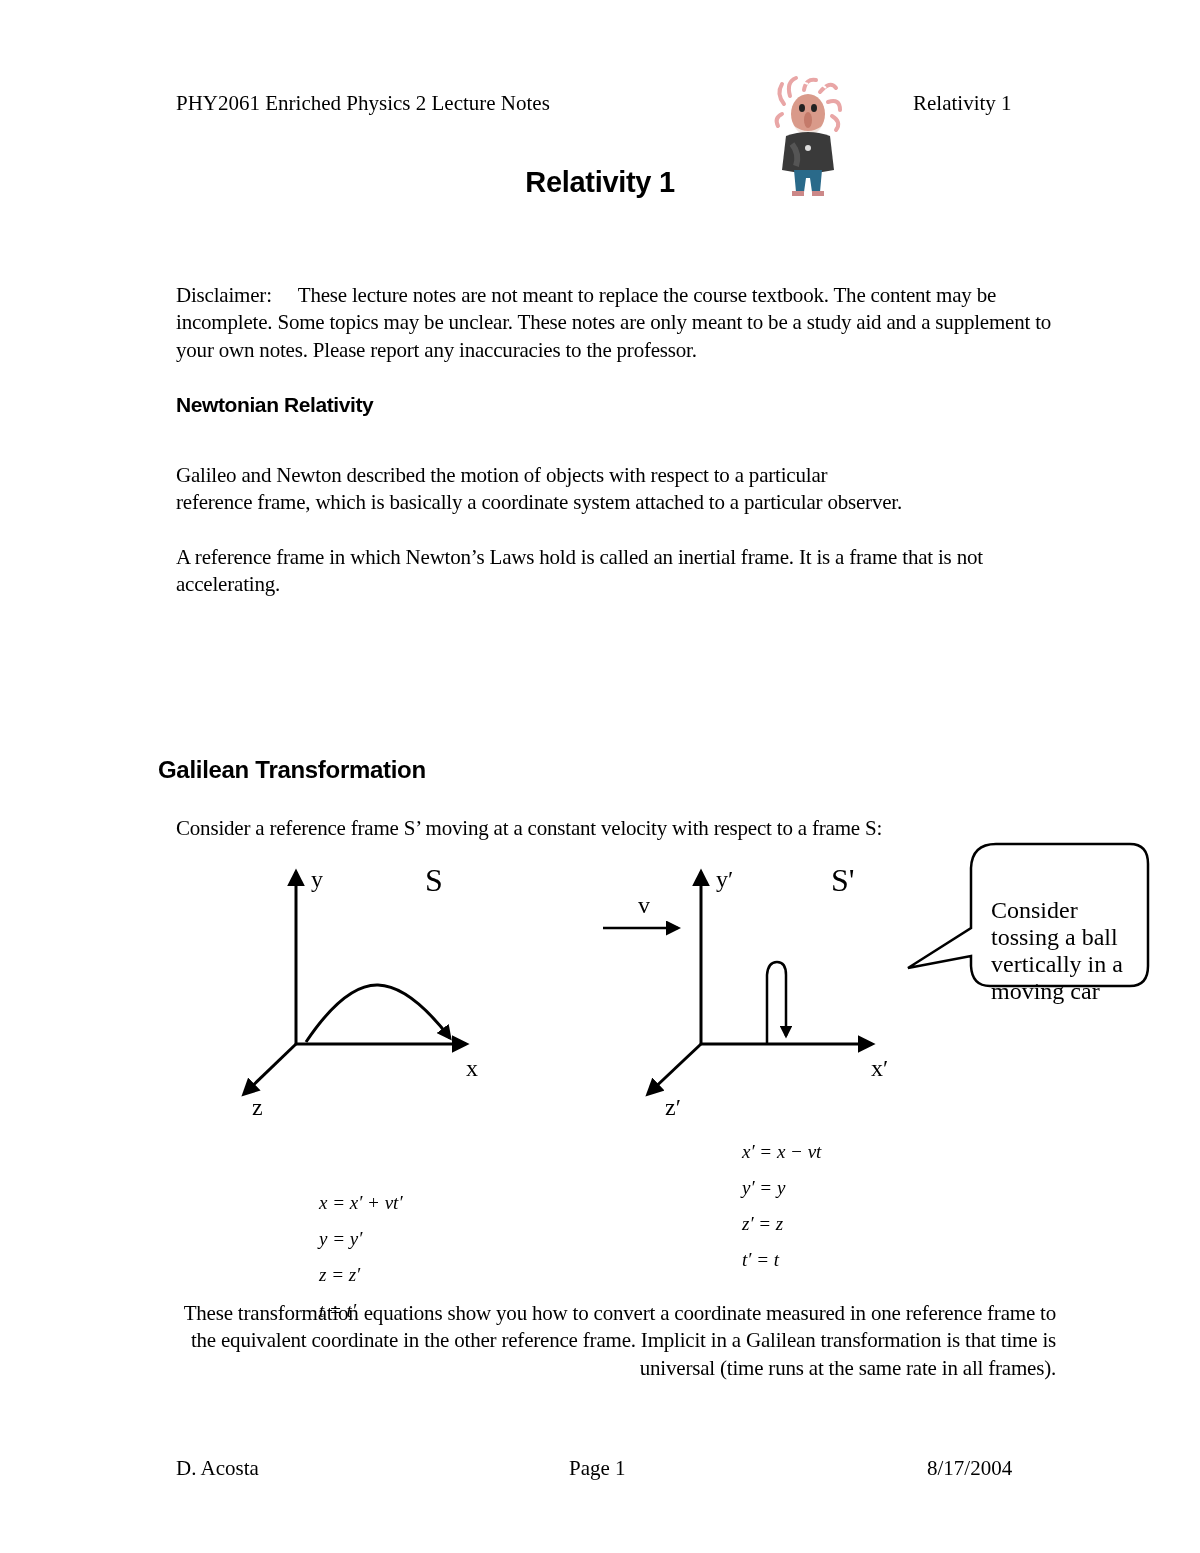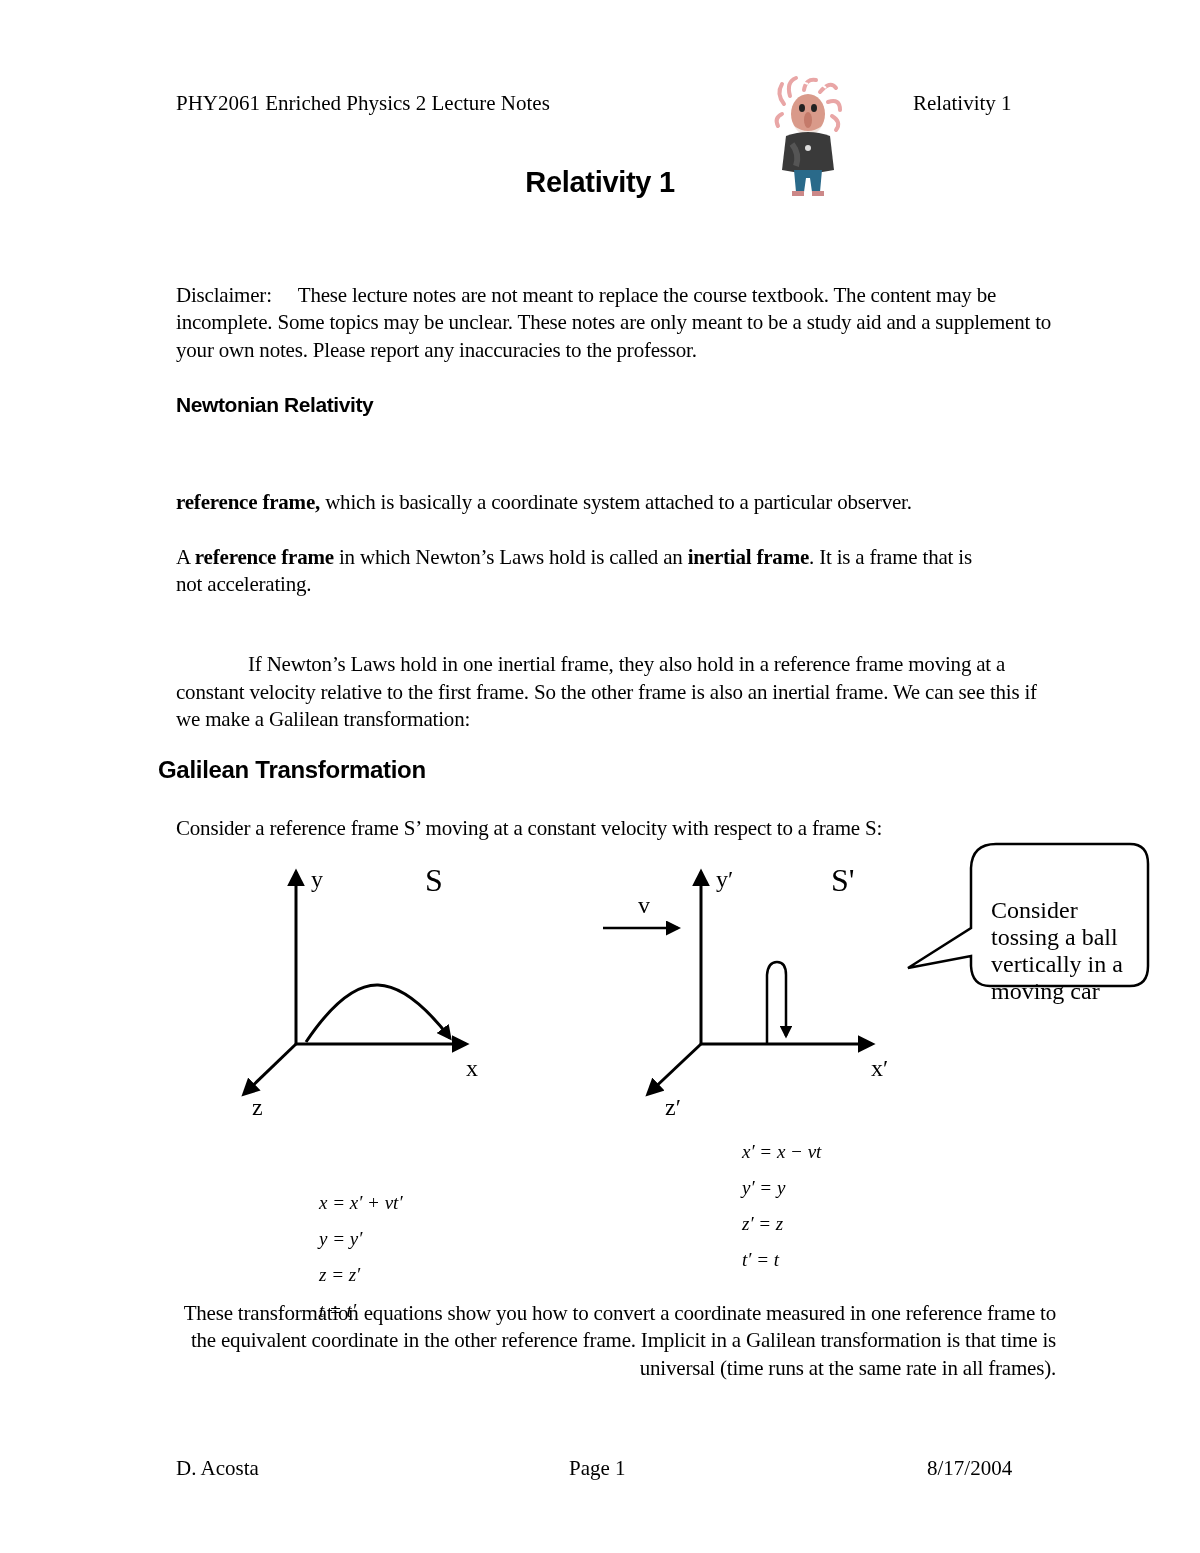--- a/index.html
+++ b/index.html
@@ -5,21 +5,21 @@
   html, body { margin: 0; padding: 0; background: #ffffff; }
   body { width: 1200px; height: 1553px; position: relative; overflow: hidden; color: #000; }
   .serif { font-family: "Liberation Serif", "DejaVu Serif", serif; }
   .sans { font-family: "Liberation Sans", "DejaVu Sans", sans-serif; }
   .abs { position: absolute; }
   .hdr { font-size: 21px; top: 72px; margin-top: 19px; }
   .title { font-size: 29px; font-weight: bold; top: 166px; left: 0; width: 1200px; text-align: center; letter-spacing: -0.3px; }
   .para { font-size: 21px; line-height: 27.3px; left: 176px; width: 880px; letter-spacing: -0.2px; }
   .h1 { font-size: 21px; font-weight: bold; left: 176px; letter-spacing: -0.4px; }
   .h2 { font-size: 24px; font-weight: bold; left: 158px; letter-spacing: -0.3px; }
-  b { font-weight: bold; }
+  b { font-weight: normal; }
   .indent { display: inline-block; width: 72px; }
   .label { font-size: 24px; }
   .biglabel { font-size: 32px; }
   .eq { font-size: 19px; font-style: italic; line-height: 36px; }
   .bubble-text { font-size: 24px; line-height: 27px; margin-top: 40px; }
   .footer { font-size: 21px; top: 1456px; }
   .mascot { left: 770px; top: 74px; width: 76px; height: 124px; }
 </style>
 </head>
 <body>
@@ -64,31 +64,31 @@
 
 <div class="abs sans title">Relativity 1</div>
 
 <div class="abs serif para" style="top:235px;margin-top:47px;">
   <span>Disclaimer:</span><span style="display:inline-block;width:26px;"></span><span>These lecture notes are not meant to replace the course textbook.  The content may be incomplete.  Some topics may be unclear.  These notes are only meant to be a study aid and a supplement to your own notes.  Please report any inaccuracies to the professor.</span>
 </div>
 
 <div class="abs sans h1" style="top:393px;">Newtonian Relativity</div>
 
 <div class="abs serif para" style="top:462px;">
-  <br>
+  <span>Galileo and Newton described the motion of objects with respect to a particular</span><br>
   <b>reference frame,</b><span> which is basically a coordinate system attached to a particular observer.</span>
 </div>
 
 <div class="abs serif para" style="top:544px; width:820px;">
   <span>A </span><b>reference frame</b><span> in which Newton’s Laws hold is called an </span><b>inertial frame</b><span>. It is a frame that is not accelerating.</span>
 </div>
 
 <div class="abs serif para" style="top:624px;">
   <br>
-  <span class="indent"></span><span>If Newton’s Laws hold in one inertial frame, they also hold in a reference frame moving at a constant velocity relative to the first frame. So the other frame is also an inertial frame.  We can see this if we make a Galilean transformation:</span>
+  <span class="indent"></span>
 </div>
 
 <div class="abs sans h2" style="top:756px;">Galilean Transformation</div>
 
 <div class="abs serif para" style="top:815px;">Consider a reference frame S’ moving at a constant velocity with respect to a frame S:</div>
 
 <svg class="abs" style="left:0; top:840px;" width="1200" height="300" viewBox="0 840 1200 300">
   <defs>
     <marker id="ah" viewBox="0 0 10 10" refX="8" refY="5" markerWidth="6" markerHeight="6" orient="auto-start-reverse">
       <path d="M0 0 L10 5 L0 10 Z" fill="#000"></path>

